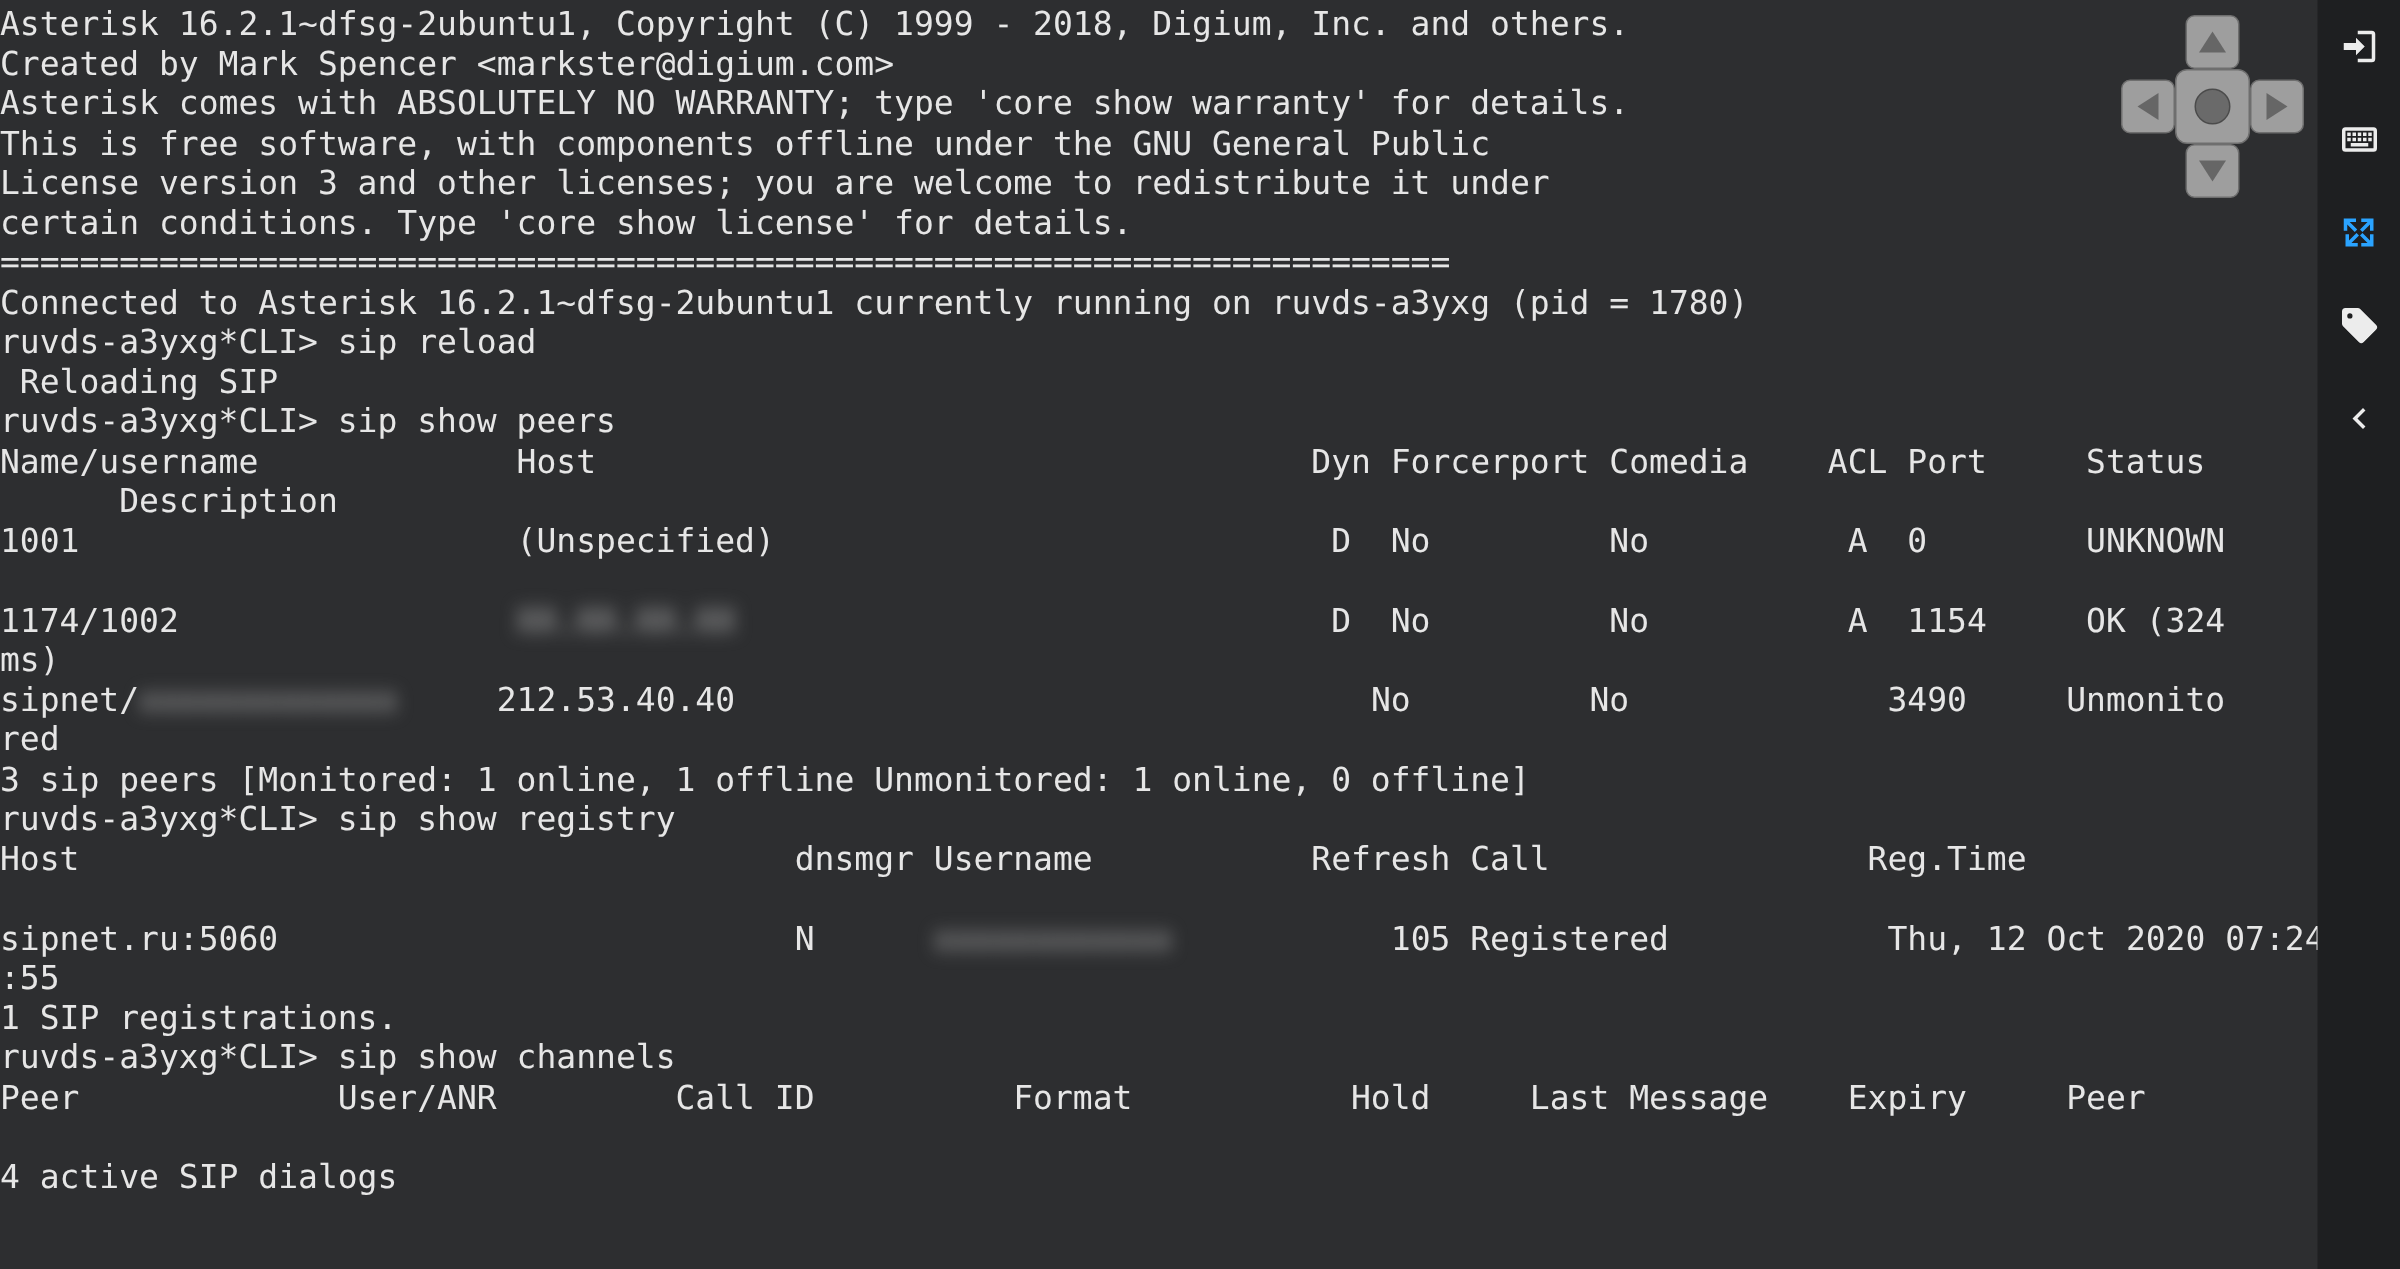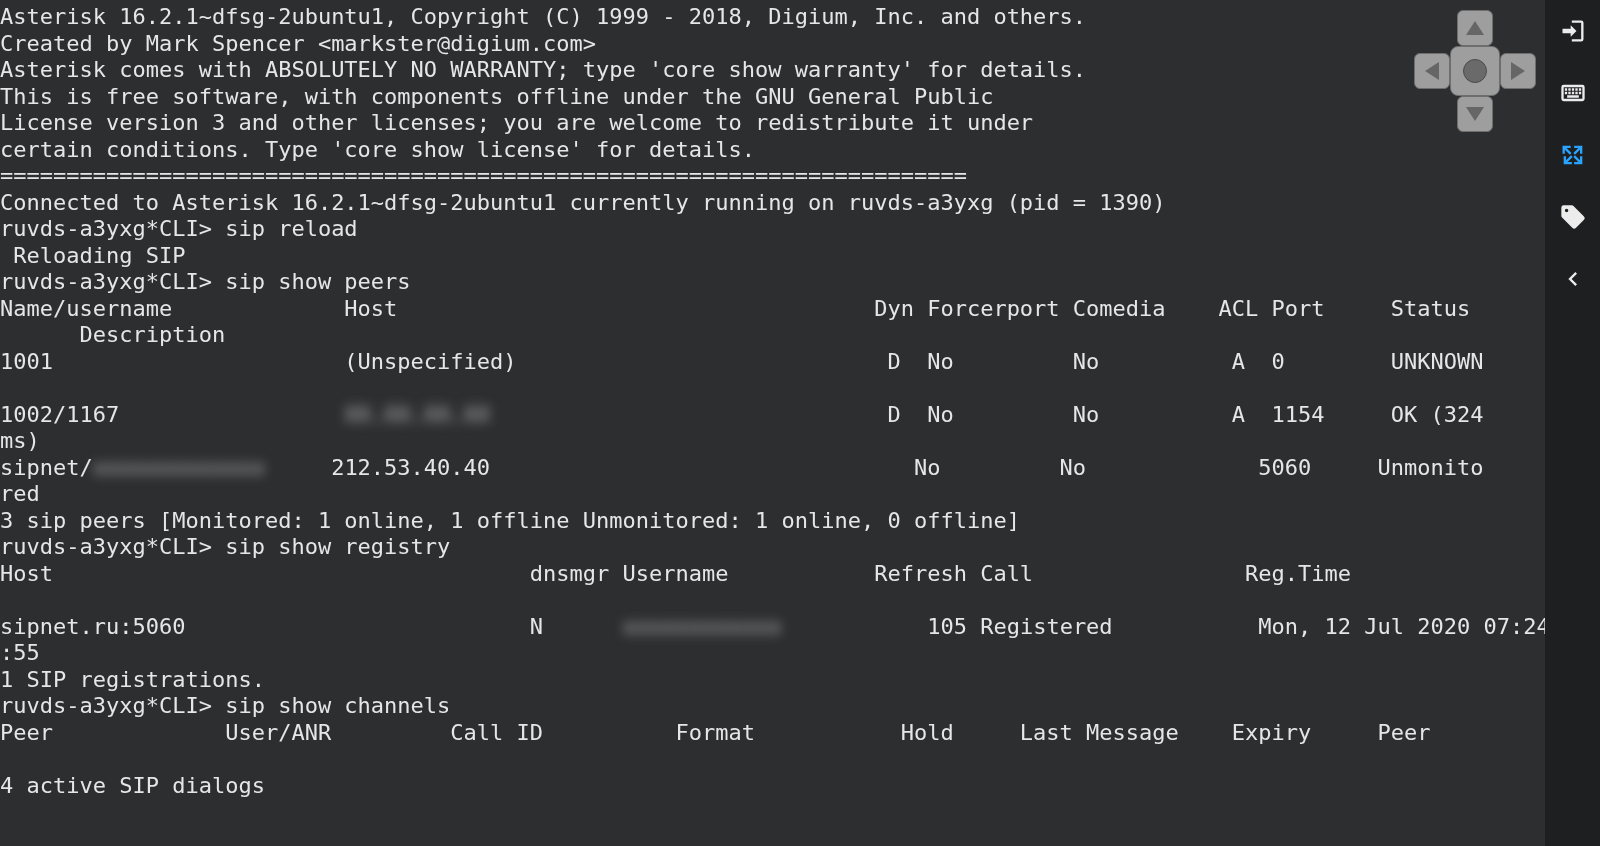--- a/index.html
+++ b/index.html
@@ -83,37 +83,37 @@
 </head>
 <body>
 
 <div class="terminal"><span>Asterisk 16.2.1~dfsg-2ubuntu1, Copyright (C) 1999 - 2018, Digium, Inc. and others.</span>
 <span>Created by Mark Spencer &lt;markster@digium.com&gt;</span>
 <span>Asterisk comes with ABSOLUTELY NO WARRANTY; type 'core show warranty' for details.</span>
 <span>This is free software, with components offline under the GNU General Public</span>
 <span>License version 3 and other licenses; you are welcome to redistribute it under</span>
 <span>certain conditions. Type 'core show license' for details.</span>
 <span>=========================================================================</span>
-<span>Connected to Asterisk 16.2.1~dfsg-2ubuntu1 currently running on ruvds-a3yxg (pid = 1390)</span>
+<span>Connected to Asterisk 16.2.1~dfsg-2ubuntu1 currently running on ruvds-a3yxg (pid = 1780)</span>
 <span>ruvds-a3yxg*CLI&gt; sip reload</span>
 <span> Reloading SIP</span>
 <span>ruvds-a3yxg*CLI&gt; sip show peers</span>
 <span>Name/username             Host                                    Dyn Forcerport Comedia    ACL Port     Status</span>
 <span>      Description</span>
 <span>1001                      (Unspecified)                            D  No         No          A  0        UNKNOWN</span>
 <span></span>
-<span><span>1002/1167                 </span><span class="blur">XX.XX.XX.XX</span><span>                              D  No         No          A  1154     OK (324 </span></span>
+<span><span>1174/1002                 </span><span class="blur">XX.XX.XX.XX</span><span>                              D  No         No          A  1154     OK (324 </span></span>
 <span>ms)</span>
-<span><span>sipnet/</span><span class="blur">xxxxxxxxxxxxx</span><span>     212.53.40.40                                No         No             5060     Unmonito</span></span>
+<span><span>sipnet/</span><span class="blur">xxxxxxxxxxxxx</span><span>     212.53.40.40                                No         No             3490     Unmonito</span></span>
 <span>red</span>
 <span>3 sip peers [Monitored: 1 online, 1 offline Unmonitored: 1 online, 0 offline]</span>
 <span>ruvds-a3yxg*CLI&gt; sip show registry</span>
 <span>Host                                    dnsmgr Username           Refresh Call                Reg.Time</span>
 <span></span>
-<span><span>sipnet.ru:5060                          N      </span><span class="blur">xxxxxxxxxxxx</span><span>           105 Registered           Mon, 12 Jul 2020 07:24</span></span>
+<span><span>sipnet.ru:5060                          N      </span><span class="blur">xxxxxxxxxxxx</span><span>           105 Registered           Thu, 12 Oct 2020 07:24</span></span>
 <span>:55</span>
 <span>1 SIP registrations.</span>
 <span>ruvds-a3yxg*CLI&gt; sip show channels</span>
 <span>Peer             User/ANR         Call ID          Format           Hold     Last Message    Expiry     Peer</span>
 <span></span>
 <span>4 active SIP dialogs</span></div>
 
 <div class="dpad">
   <div class="arm up">
       <span class="tri"></span>

